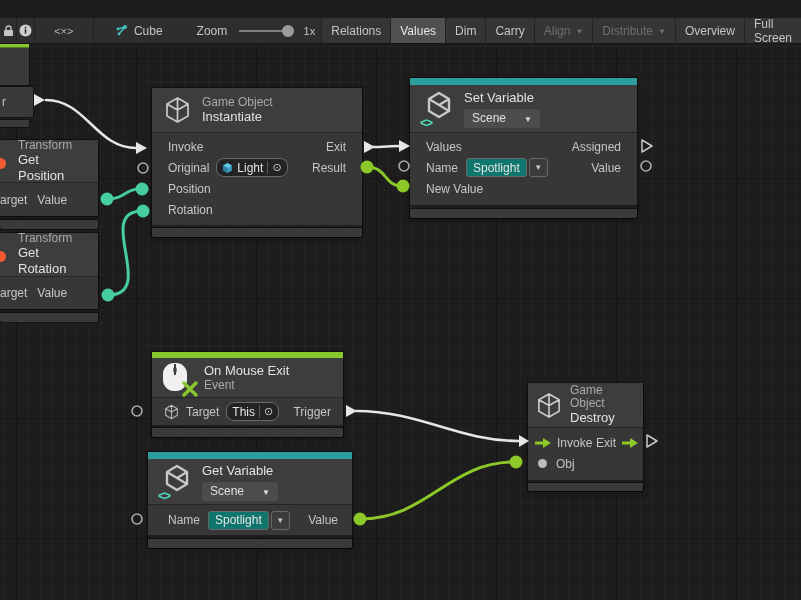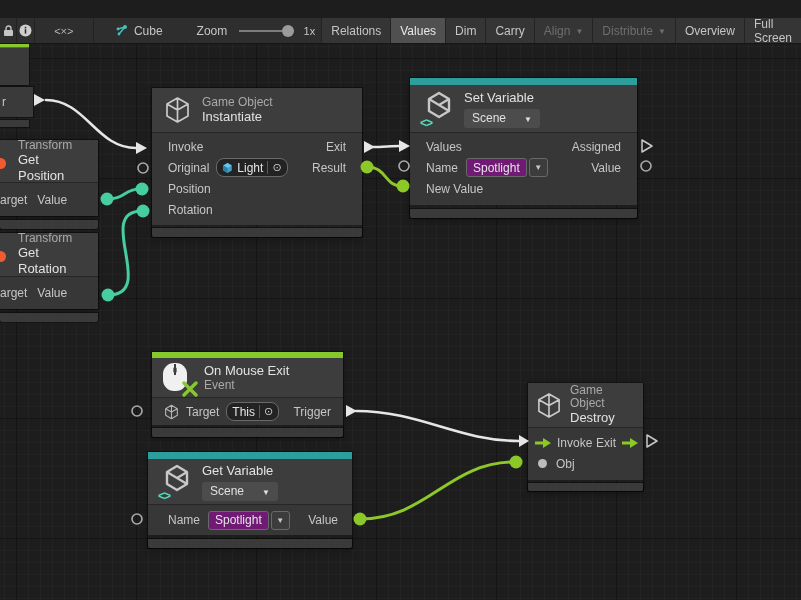--- a/index.html
+++ b/index.html
@@ -48,21 +48,21 @@
   .cat{font-size:12px;color:#a9a9a9;line-height:13px;}
   .ttl{font-size:13px;color:#e2e2e2;line-height:16px;}
   .lbl{font-size:12px;color:#c6c6c6;}
   .prow{display:flex;align-items:center;height:21px;padding:0 16px;}
   .sp{margin-left:auto;}
 
   .pill{display:inline-flex;align-items:center;background:#232323;border:1px solid #6a6a6a;
     border-radius:8px;padding:0 5px;height:17px;gap:4px;color:#e4e4e4;font-size:12px;}
   .pill .pdiv{width:1px;height:13px;background:#5a5a5a;}
   .picker{font-size:11px;color:#cfcfcf;line-height:11px;}
-  .dd{display:inline-flex;align-items:center;background:#701a75;border:1px solid #696969;
+  .dd{display:inline-flex;align-items:center;background:#0f766e;border:1px solid #696969;
     border-radius:3px;padding:0 6px;height:17px;color:#e4e4e4;font-size:12px;}
   .ddbtn{display:inline-flex;align-items:center;justify-content:center;width:17px;height:17px;
     background:#3c3c3c;border:1px solid #696969;border-radius:3px;margin-left:2px;color:#c9c9c9;font-size:8px;}
   .scenebtn{display:inline-flex;align-items:center;background:#4c4c4c;border-radius:3px;
     padding:0 8px;height:19px;color:#e0e0e0;font-size:12px;gap:18px;}
   .scenebtn .caret{margin-left:0;}
 
   .objdot{width:9px;height:9px;border-radius:50%;background:#bdbdbd;display:inline-block;}
   svg{display:block;}
   .conn-layer{position:absolute;left:0;top:0;pointer-events:none;}

